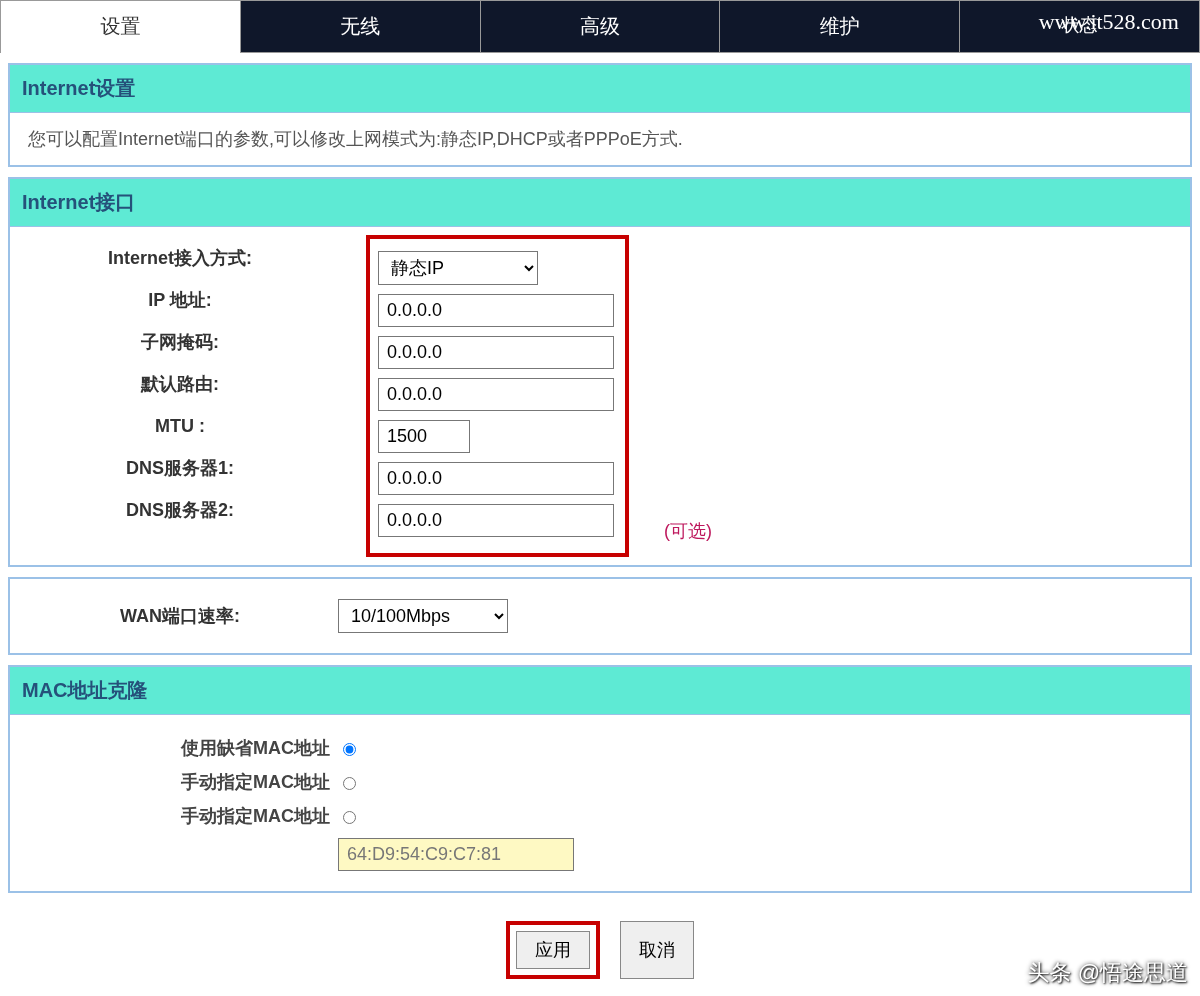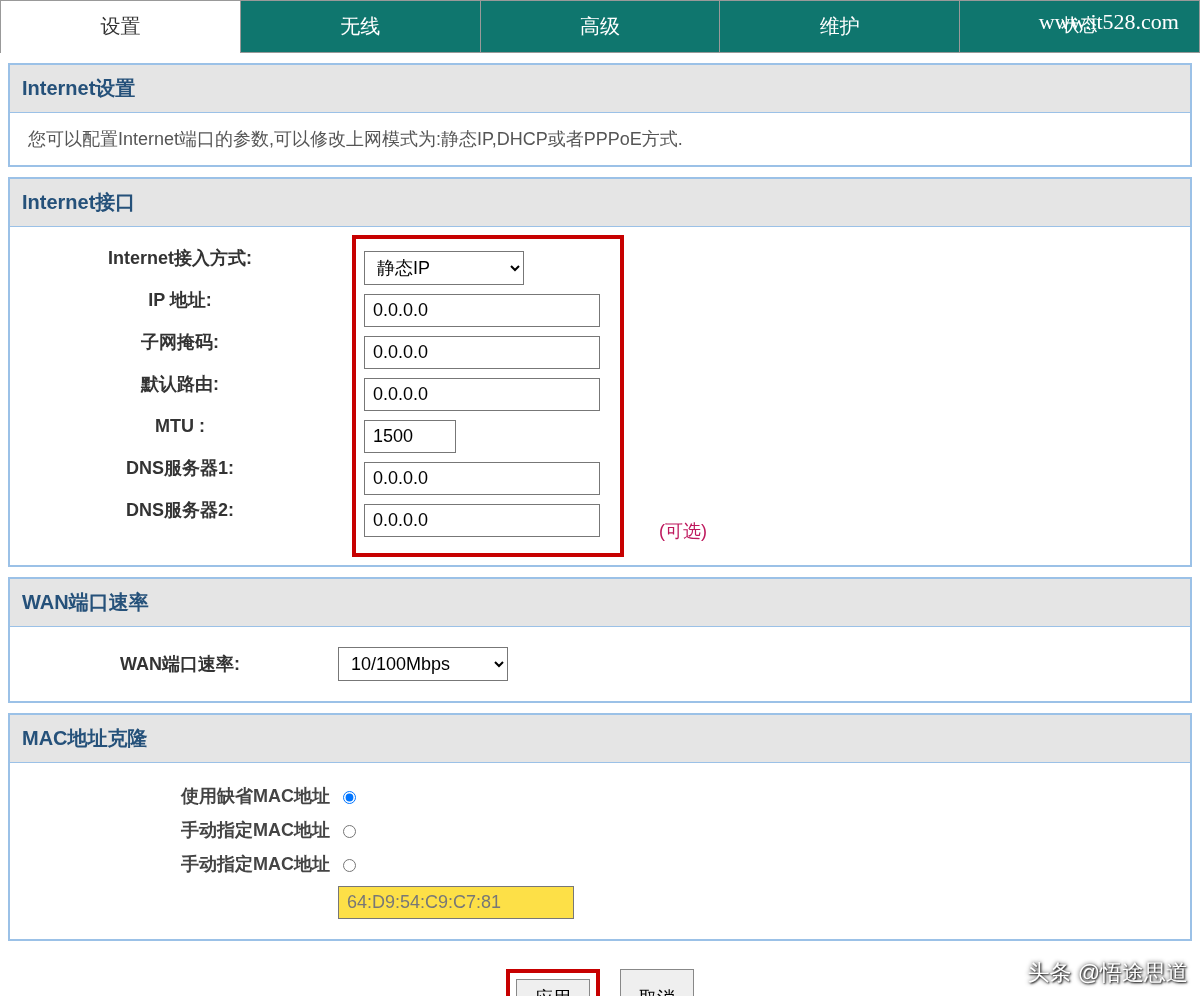--- a/index.html
+++ b/index.html
@@ -12,21 +12,21 @@
   }
   .tabs {
     display: flex;
     width: 100%;
     border-radius: 26px;
   }
   .tab {
     flex: 1;
     text-align: center;
     padding: 12px 0;
-    background: #0f766e;
+    background: #0f172a;
     color: #fff;
     font-size: 20px;
     border: 1px solid #999;
     border-right: none;
     cursor: pointer;
     position: relative;
   }
   .tab:last-child { border-right: 1px solid #999; font-size: 18px; }
   .tab.active {
     background: #fff;
@@ -41,21 +41,21 @@
     font-size: 22px;
     pointer-events: none;
   }
 
   .panel {
     margin: 10px 8px;
     border: 2px solid #9bc1e7;
     background: #fff;
   }
   .panel-header {
-    background: #e5e5e5;
+    background: #5eead4;
     color: #25517a;
     font-weight: bold;
     font-size: 20px;
     padding: 10px 12px;
     border-bottom: 1px solid #9bc1e7;
   }
   .panel-body {
     padding: 14px 18px;
     color: #444;
   }
@@ -80,28 +80,28 @@
   select, input[type="text"] {
     font-size: 18px;
     padding: 5px 8px;
     border: 1px solid #777;
     background: #fff;
     font-family: inherit;
   }
   select { width: 160px; }
   input.wide { width: 236px; }
   input.narrow { width: 92px; }
-  input[readonly] { background: #fde047; color: #777; }
+  input[readonly] { background: #fef9c3; color: #777; }
   .hint { color: #be185d; }
 
   .highlight-box {
     border: 4px solid #c70000;
-    padding: 6px 20px 10px 8px;
+    padding: 6px 11px 10px 8px;
     display: inline-block;
-    margin-left: 2px;
+    margin-left: 16px;
   }
 
   .radio-row { display: flex; align-items: center; margin: 4px 0; min-height: 30px; }
   .radio-label { width: 310px; text-align: right; font-weight: bold; padding-right: 8px; }
 
   .footer-buttons {
     display: flex;
     justify-content: center;
     gap: 20px;
     padding: 18px 0 26px 0;
@@ -203,21 +203,20 @@
               <input type="text" class="wide" value="0.0.0.0" style="">
             </div>
         </div>
         <span class="hint" style="margin-left:30px; vertical-align:bottom; display:inline-block; transform:translateY(-14px);">(可选)</span>
       </div>
     </div>
   </div>
 </div>
 
 <div class="panel">
-  <div class="panel-header">WAN端口速率</div>
   <div class="panel-body">
     <div class="form-row">
       <div class="form-label">WAN端口速率:</div>
       <div class="form-control">
         <select style="width:170px;"><option>10/100Mbps</option></select>
       </div>
     </div>
   </div>
 </div>
 

